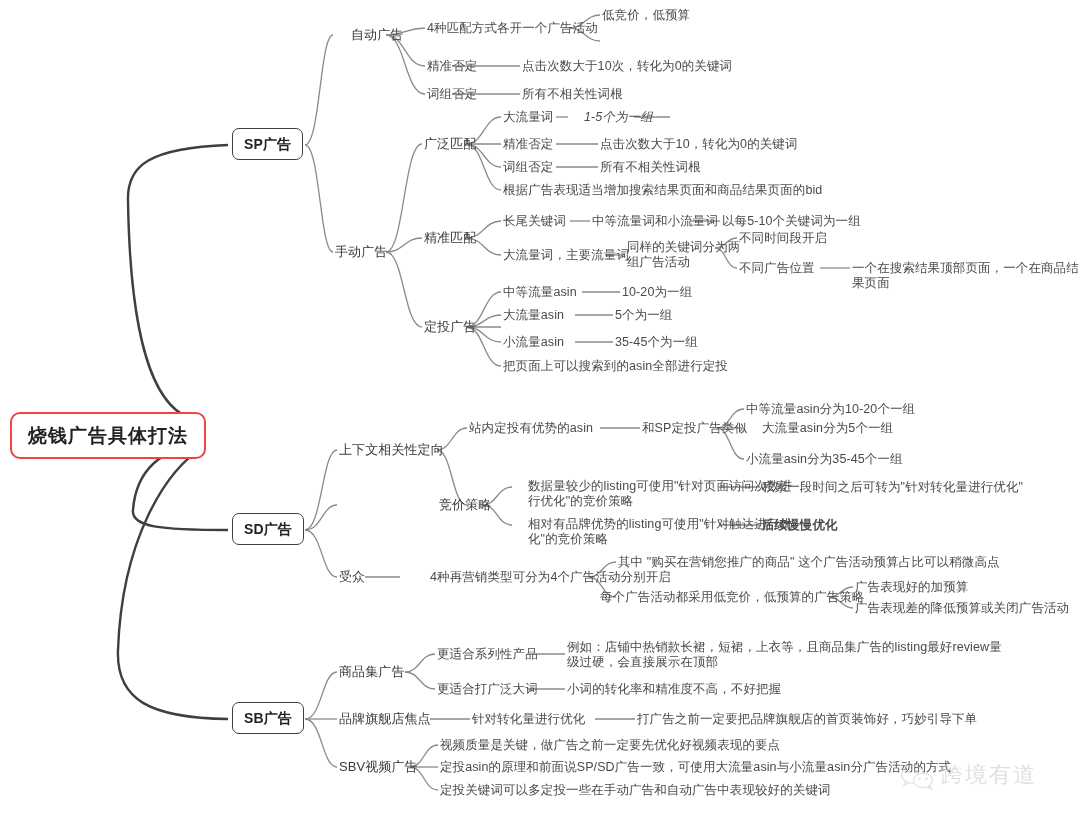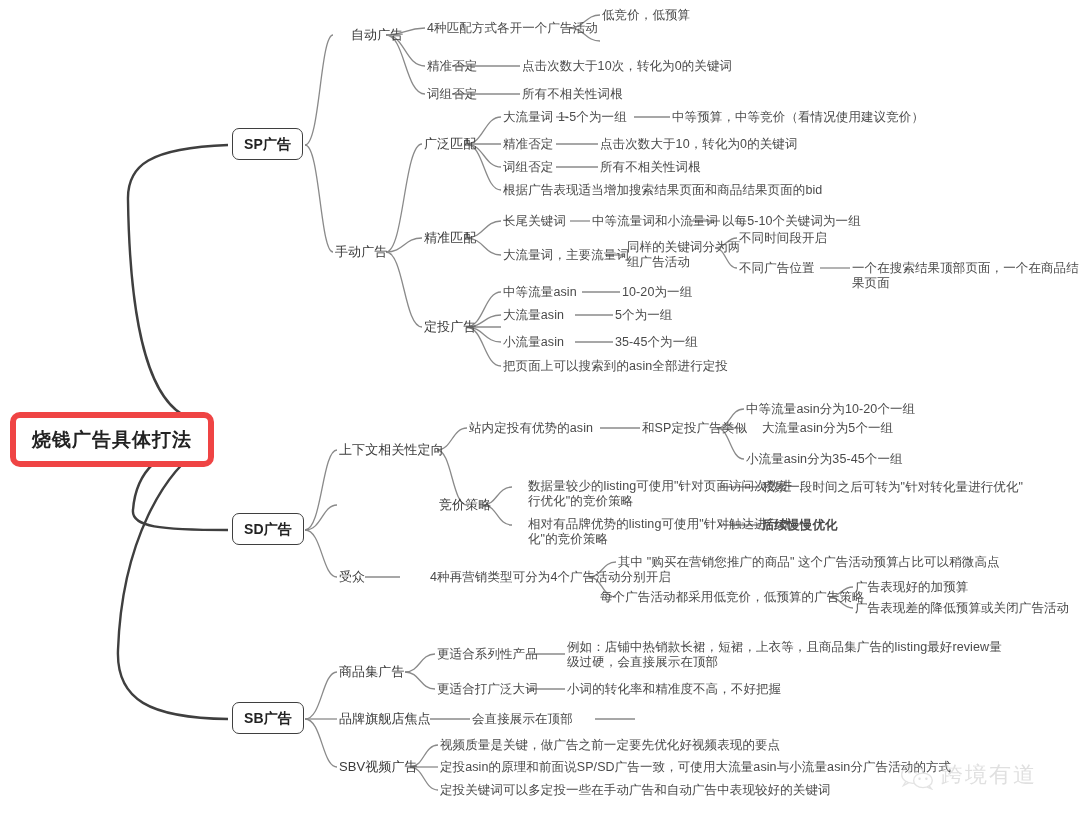--- a/index.html
+++ b/index.html
@@ -23,21 +23,21 @@
   }
   .node {
     position: absolute;
     color: #3b3b3b;
     font-size: 12.5px;
     line-height: 15px;
     white-space: pre-line;
     letter-spacing: 0.1px;
   }
   .node.root {
-    border: 6px solid #ef4444;
+    border: 2px solid #ef4444;
     border-radius: 10px;
     background: #fff;
     font-size: 19px;
     font-weight: bold;
     line-height: 1;
     padding: 12px 16px;
     color: #222;
     letter-spacing: 1px;
     white-space: nowrap;
   }
@@ -185,22 +185,21 @@
   <div class="node leaf" style="left:427px; top:59px;">精准否定</div>
   <div class="node leaf" style="left:522px; top:59px;">点击次数大于10次，转化为0的关键词</div>
 
   <div class="node leaf" style="left:427px; top:87px;">词组否定</div>
   <div class="node leaf" style="left:522px; top:87px;">所有不相关性词根</div>
 
   <div class="node lvl2" style="left:335px; top:244px;">手动广告</div>
 
   <div class="node lvl2" style="left:424px; top:136px;">广泛匹配</div>
   <div class="node leaf" style="left:503px; top:110px;">大流量词</div>
-  <div class="node leaf" style="left:558px; top:110px;">1-5个为一组</div>
-  <div class="node leaf" style="left:672px; top:110px;">中等预算，中等竞价（看情况使用建议竞价）</div>
+  <div class="node leaf" style="left:584px; top:110px;font-style:italic;">1-5个为一组</div>
   <div class="node leaf" style="left:503px; top:137px;">精准否定</div>
   <div class="node leaf" style="left:600px; top:137px;">点击次数大于10，转化为0的关键词</div>
   <div class="node leaf" style="left:503px; top:160px;">词组否定</div>
   <div class="node leaf" style="left:600px; top:160px;">所有不相关性词根</div>
   <div class="node leaf" style="left:503px; top:183px;">根据广告表现适当增加搜索结果页面和商品结果页面的bid</div>
 
   <div class="node lvl2" style="left:424px; top:230px;">精准匹配</div>
   <div class="node leaf" style="left:503px; top:214px;">长尾关键词</div>
   <div class="node leaf" style="left:592px; top:214px;">中等流量词和小流量词</div>
   <div class="node leaf" style="left:722px; top:214px;">以每5-10个关键词为一组</div>
@@ -243,21 +242,22 @@
   <div class="node leaf" style="left:855px; top:601px;">广告表现差的降低预算或关闭广告活动</div>
 
   <div class="node lvl2" style="left:339px; top:664px;">商品集广告</div>
   <div class="node leaf" style="left:437px; top:647px;">更适合系列性产品</div>
   <div class="node leaf" style="left:567px; top:640px;">例如：店铺中热销款长裙，短裙，上衣等，且商品集广告的listing最好review量
 级过硬，会直接展示在顶部</div>
   <div class="node leaf" style="left:437px; top:682px;">更适合打广泛大词</div>
   <div class="node leaf" style="left:567px; top:682px;">小词的转化率和精准度不高，不好把握</div>
 
   <div class="node lvl2" style="left:339px; top:711px;">品牌旗舰店焦点</div>
-  <div class="node leaf" style="left:472px; top:712px;">会直接展示在顶部</div>
+  <div class="node leaf" style="left:472px; top:712px;">针对转化量进行优化</div>
+  <div class="node leaf" style="left:637px; top:712px;">打广告之前一定要把品牌旗舰店的首页装饰好，巧妙引导下单</div>
 
   <div class="node lvl2" style="left:339px; top:759px;">SBV视频广告</div>
   <div class="node leaf" style="left:440px; top:738px;">视频质量是关键，做广告之前一定要先优化好视频表现的要点</div>
   <div class="node leaf" style="left:440px; top:783px;">定投关键词可以多定投一些在手动广告和自动广告中表现较好的关键词</div>
   <div class="node leaf" style="left:440px; top:760px;">定投asin的原理和前面说SP/SD广告一致，可使用大流量asin与小流量asin分广告活动的方式</div>
 
   <div class="watermark" style="left:900px; top:760px;">
     <svg class="wm-icon" viewBox="0 0 40 30">
       <ellipse cx="15" cy="12" rx="13" ry="10.5" fill="none" stroke="#c8c8c8" stroke-width="1.6"></ellipse>
       <path d="M7,20 L4,25 L10,22" fill="none" stroke="#c8c8c8" stroke-width="1.6"></path>

